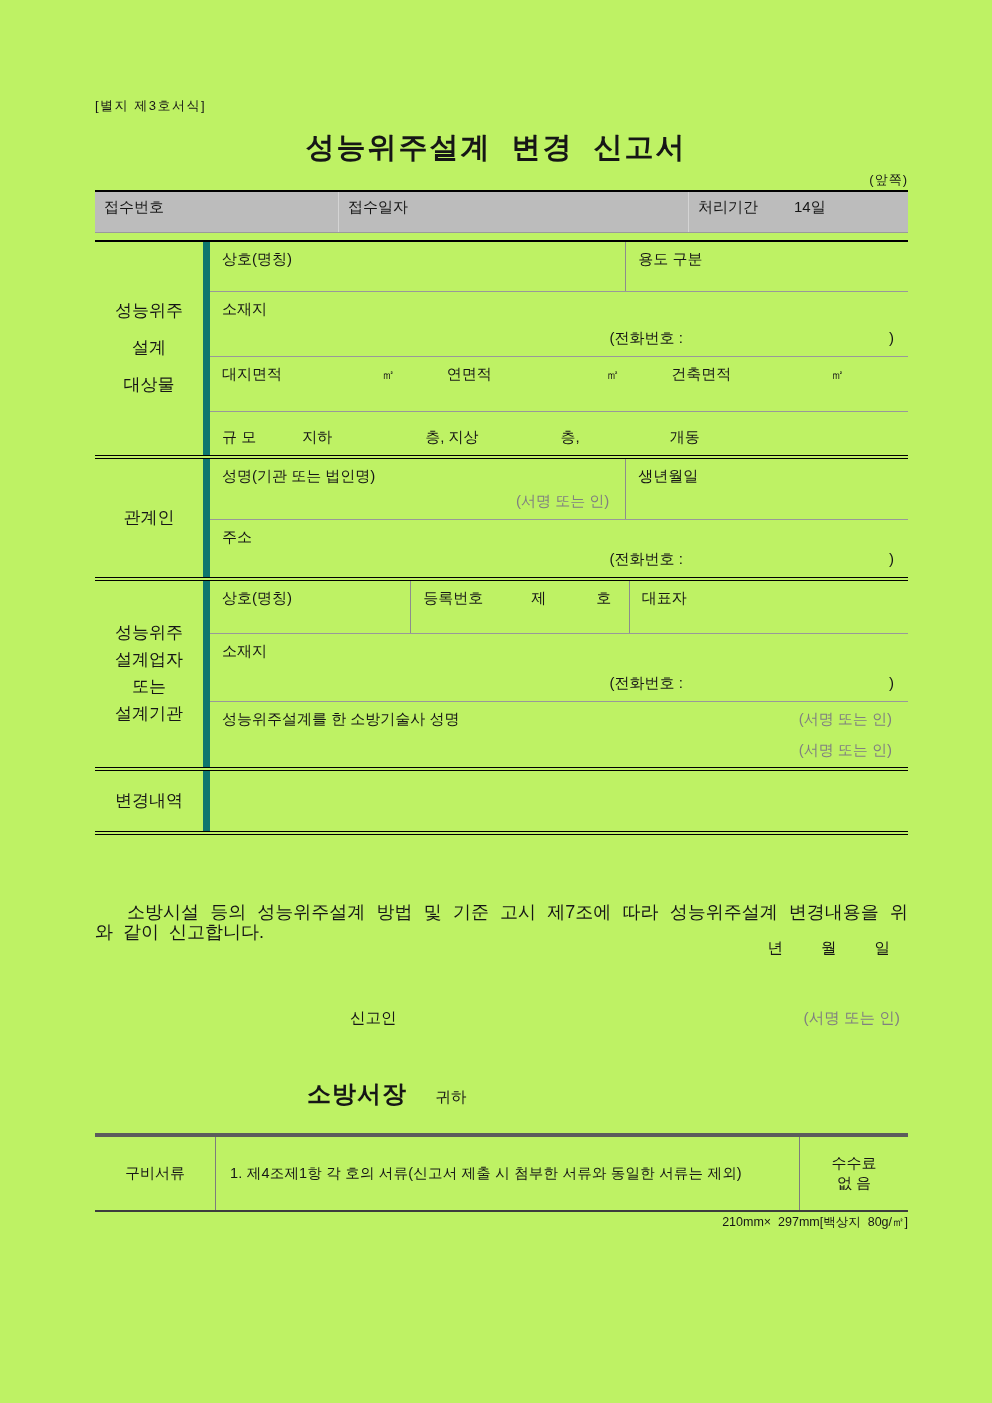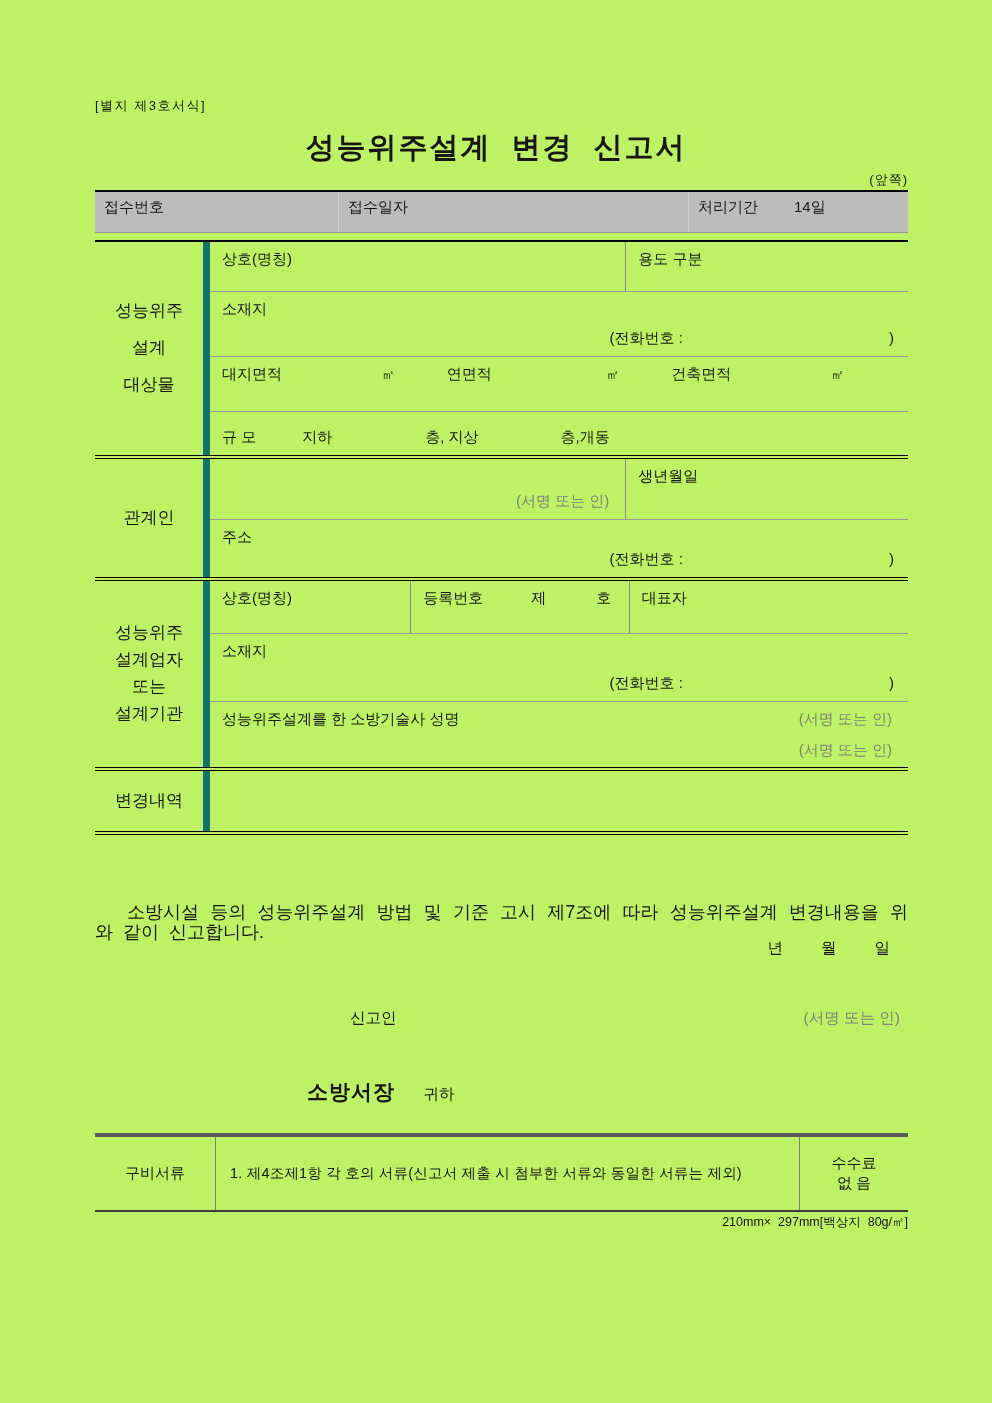--- a/index.html
+++ b/index.html
@@ -48,21 +48,21 @@
                 margin-left:57.5%; padding-right:2px; font-size:15px; }
   .sign-note { color:#808080; margin-top:auto; align-self:flex-end; padding-right:4px; }
   .sign-note2 { color:#808080; align-self:flex-end; padding-right:4px; margin-top:12px; }
 
   .area-row { flex-direction:row !important; align-items:flex-start; }
   .area-group { width:33.33%; display:flex; justify-content:space-between; padding-right:52px; }
   .area-unit { font-size:13px; padding-top:1px; }
 
   .scale-row { flex-direction:row !important;align-items:flex-end; }
   .ml46 { margin-left:46px; } .ml93 { margin-left:93px;margin-top:27px; }
-  .ml82 { margin-left:82px; } .ml90 { }
+  .ml82 { margin-left:82px; } .ml90 { margin-left:90px; }
   .reg-line { display:flex; }
   .reg-line .je { margin-left:48px; } .reg-line .ho { margin-left:50px; }
 
   .eng-line { display:flex; justify-content:space-between; }
   .eng-line .sign { color:#808080; padding-right:4px; }
 
   .sep { height:4px; border-top:1px solid #000; border-bottom:1px solid #000; }
 
   .h50{height:50px;} .h65{height:65px;} .h55{height:55px;} .h43{height:43px;}
   .h61{height:61px;} .h57{height:57px;} .h53{height:53px;} .h68{height:68px;}
@@ -70,21 +70,21 @@
 
   
   .statement { position:absolute; left:95px; top:902px; width:813px;
                font-size:18px; line-height:20px; text-align:justify;
                word-spacing:5px; text-indent:32px; }
   .date-line { position:absolute; top:938px; right:102px; display:flex; gap:38px; font-size:15.5px; }
   .reporter-line { position:absolute; left:95px; top:1008px; width:813px; display:flex; font-size:15.5px; }
   .reporter-line .who { margin-left:255px; }
   .reporter-line .sign { margin-left:auto; color:#808080; padding-right:8px; }
   .addressee { position:absolute; left:95px; top:1078px; width:813px; }
-  .addressee .chief { margin-left:212px; font-size:21px; font-weight:bold; letter-spacing:1px; }
+  .addressee .chief { margin-left:212px; font-size:24px; font-weight:bold; letter-spacing:1px; }
   .addressee .gwiha { font-size:15.5px; margin-left:24px; }
 
   
   .docs-table { position:absolute; left:95px; top:1133px; width:813px; height:79px;
                 display:flex; border-top:4px solid #5c5c5c; border-bottom:2px solid #3d3d3d; }
   .docs-label { width:120px; display:flex; align-items:center; justify-content:center; font-size:15px; }
   .docs-content { flex:1; border-left:1px solid #7d7d7d; border-right:1px solid #7d7d7d;
                   display:flex; align-items:center; padding:0 14px; font-size:14.5px; letter-spacing:0.2px; }
   .docs-fee { width:108px; display:flex; flex-direction:column; align-items:center;
               justify-content:center; gap:1px; font-size:15px; }
@@ -166,20 +166,21 @@
 
     <div class="sep"></div>
 
     <div class="section">
       <div class="sec-label">
         <div>관계인</div>
       </div>
       <div class="sec-body">
         <div class="row h61">
           <div class="cell w595">
+            <span>성명(기관 또는 법인명)</span>
             <span class="sign-note">(서명 또는 인)</span>
           </div>
           <div class="cell flex1">
             <span>생년월일</span>
           </div>
         </div>
         <div class="row h57">
           <div class="cell flex1">
             <span>주소</span>
             <div class="phone-line">

